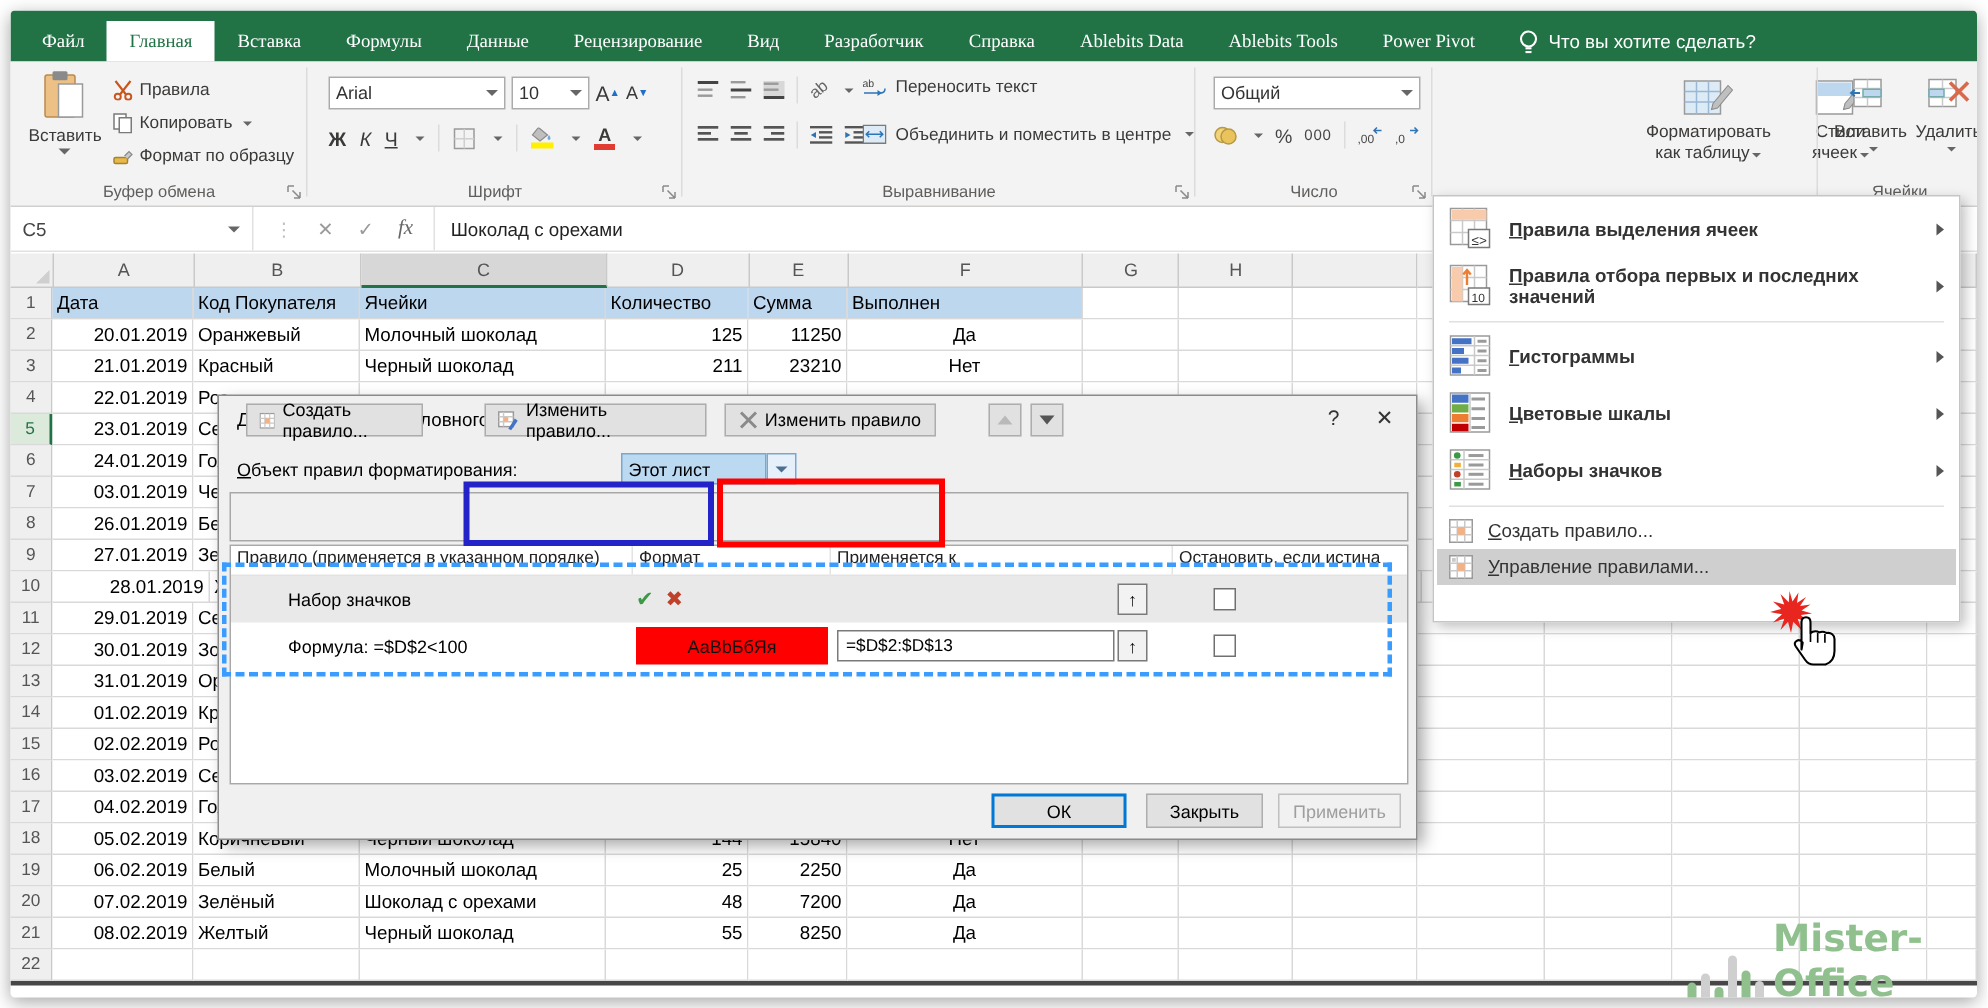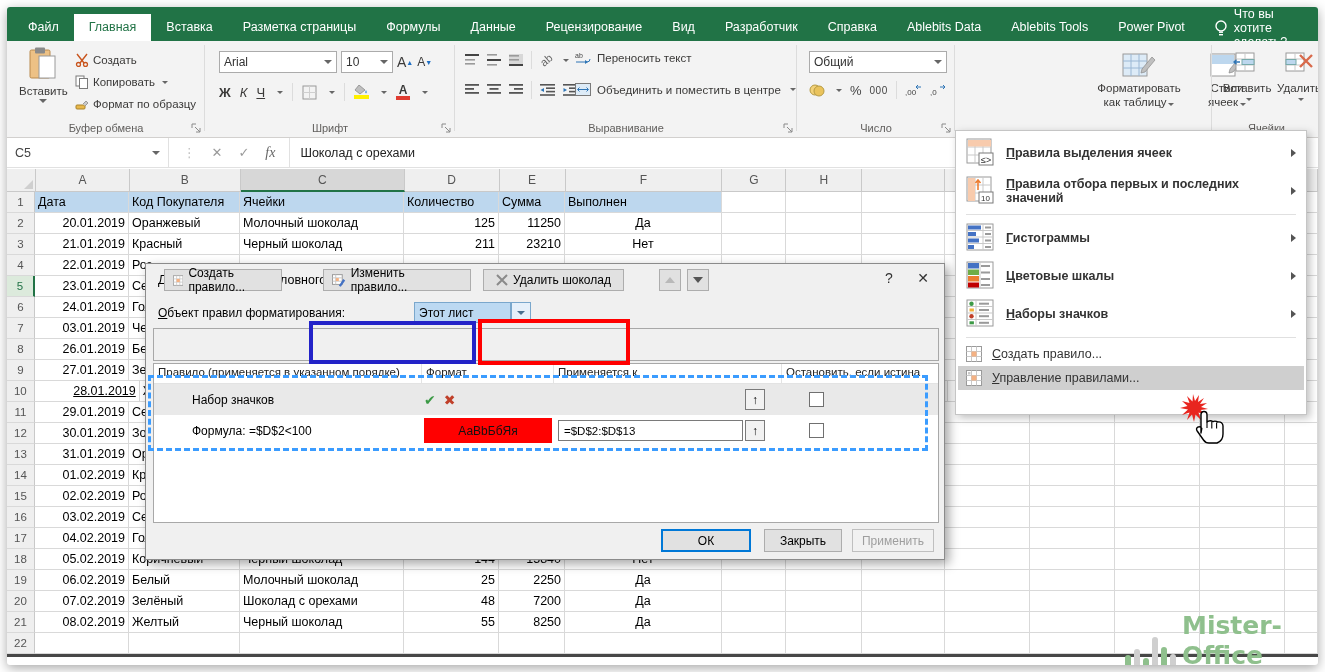--- a/index.html
+++ b/index.html
@@ -3,21 +3,21 @@
 <meta charset="utf-8">
 <style>
   html,body{margin:0;padding:0;background:#fff;}
   .stage{position:relative;width:1325px;height:672px;overflow:hidden;background:#fff;
          font-family:"Liberation Sans",sans-serif;-webkit-font-smoothing:antialiased;}
   .app{position:absolute;left:7px;top:7px;width:1311px;height:658px;background:#fff;
        box-shadow:0 3px 12px rgba(0,0,0,.35);border-radius:3px;overflow:hidden;}
 
   
   .tabbar{position:absolute;left:0;top:0;width:100%;height:34px;background:#217346;display:flex;align-items:flex-end;}
-  .tabs{display:flex;align-items:flex-end;height:27px;padding-left:6px;}
+  .tabs{display:flex;align-items:flex-end;height:27px;padding-left:6px;font-family:Liberation Serif, serif;}
   .tab{color:#fff;font-size:12.5px;padding:0 15px;line-height:27px;white-space:nowrap;cursor:default;}
   .tab.active{background:#fff;color:#217346;}
   .tellme{display:flex;align-items:center;height:27px;color:#fff;font-size:12.5px;gap:7px;padding:0 14px;}
   .bulb{width:13px;height:17px;position:relative;}
   .bulb svg{display:block;}
 
   
   .ribbon{position:absolute;left:0;top:34px;width:100%;height:96px;background:#F3F3F3;border-bottom:1px solid #D2D0CE;font-size:11.5px;color:#3b3a39;}
   .group{position:absolute;top:0;height:96px;}
   .gsep{position:absolute;top:4px;height:86px;width:1px;background:#DCDCDC;}
@@ -114,21 +114,20 @@
 <body>
 
 <div class="stage">
 <div class="app">
 
   <div class="tabbar">
     <div class="tabs">
           <div class="tab">Файл</div>
           <div class="tab active">Главная</div>
           <div class="tab">Вставка</div>
-          <div class="tab">Разметка страницы</div>
           <div class="tab">Формулы</div>
           <div class="tab">Данные</div>
           <div class="tab">Рецензирование</div>
           <div class="tab">Вид</div>
           <div class="tab">Разработчик</div>
           <div class="tab">Справка</div>
           <div class="tab">Ablebits Data</div>
           <div class="tab">Ablebits Tools</div>
           <div class="tab">Power Pivot</div>
         </div>
@@ -156,21 +155,21 @@
         <span>Вставить</span>
         <span class="dda"></span>
       </div>
       <div style="position:absolute;left:68px;top:8px;display:flex;flex-direction:column;">
         <div class="smallrow">
           <svg width="14" height="14" viewBox="0 0 14 14">
                 <path d="M2 1 L9 10 M12 1 L5 10" stroke="#C9551E" stroke-width="1.4" fill="none"></path>
                 <circle cx="3.5" cy="11.5" r="2" fill="none" stroke="#C9551E" stroke-width="1.3"></circle>
                 <circle cx="10.5" cy="11.5" r="2" fill="none" stroke="#C9551E" stroke-width="1.3"></circle>
               </svg>
-          <span>Создать</span>
+          <span>Правила</span>
         </div>
         <div class="smallrow">
           <svg width="14" height="14" viewBox="0 0 14 14">
                 <rect x="1" y="1" width="8" height="10" fill="#fff" stroke="#7a7a7a"></rect>
                 <rect x="4.5" y="3.5" width="8" height="10" fill="#fff" stroke="#7a7a7a"></rect>
               </svg>
           <span>Копировать</span>
           <span class="ddas"></span>
         </div>
         <div class="smallrow">
@@ -571,21 +570,21 @@
             <div class="cell" style="width: 76px;"></div>
             <div class="cell" style="width: 83px;"></div>
             <div class="cell" style="width: 85px;"></div>
             <div class="cell" style="width: 85px;"></div>
             <div class="cell" style="width: 85px;"></div>
             <div class="cell" style="width: 85px;"></div>
             <div class="cell" style="width: 33px;"></div>
           </div>
           <div class="srow">
             <div class="rh">10</div>
-            <div class="cell r" style="width: 106px; text-decoration: underline;">28.01.2019</div>
+            <div class="cell r" style="width: 106px;">28.01.2019</div>
             <div class="cell" style="width: 111px;">Жел</div>
             <div class="cell" style="width: 164px;"></div>
             <div class="cell r" style="width: 95px;"></div>
             <div class="cell r" style="width: 66px;"></div>
             <div class="cell c" style="width: 157px;"></div>
             <div class="cell" style="width: 64px;"></div>
             <div class="cell" style="width: 76px;"></div>
             <div class="cell" style="width: 83px;"></div>
             <div class="cell" style="width: 85px;"></div>
             <div class="cell" style="width: 85px;"></div>
@@ -828,21 +827,21 @@
             <path d="M0.5 3.8 H10.5 M0.5 7.2 H10.5 M3.8 0.5 V10.5" stroke="#c9c9c9"></path>
             <rect x="4" y="4" width="3" height="3" fill="#F4B183"></rect>
             <path d="M7 12 L11.5 5 L13.5 6.5 L9 13 Z" fill="#4472C4"></path>
           </svg>
       <span>Изменить правило...</span>
     </div>
     <div class="dbtn uf" style="left:337px;width:141px;">
       <svg width="12" height="12" viewBox="0 0 12 12">
             <path d="M1 1 L11 11 M11 1 L1 11" stroke="#8a8a8a" stroke-width="2"></path>
           </svg>
-      <span>Удалить шоколад</span>
+      <span>Изменить правило</span>
     </div>
     <div class="spin" style="left:513px;">
           <span class="tri-up"></span>
         </div>
     <div class="spin" style="left:541px;">
           <span class="tri-dn"></span>
         </div>
 
     <div class="dlist">
       <div class="dlh">

